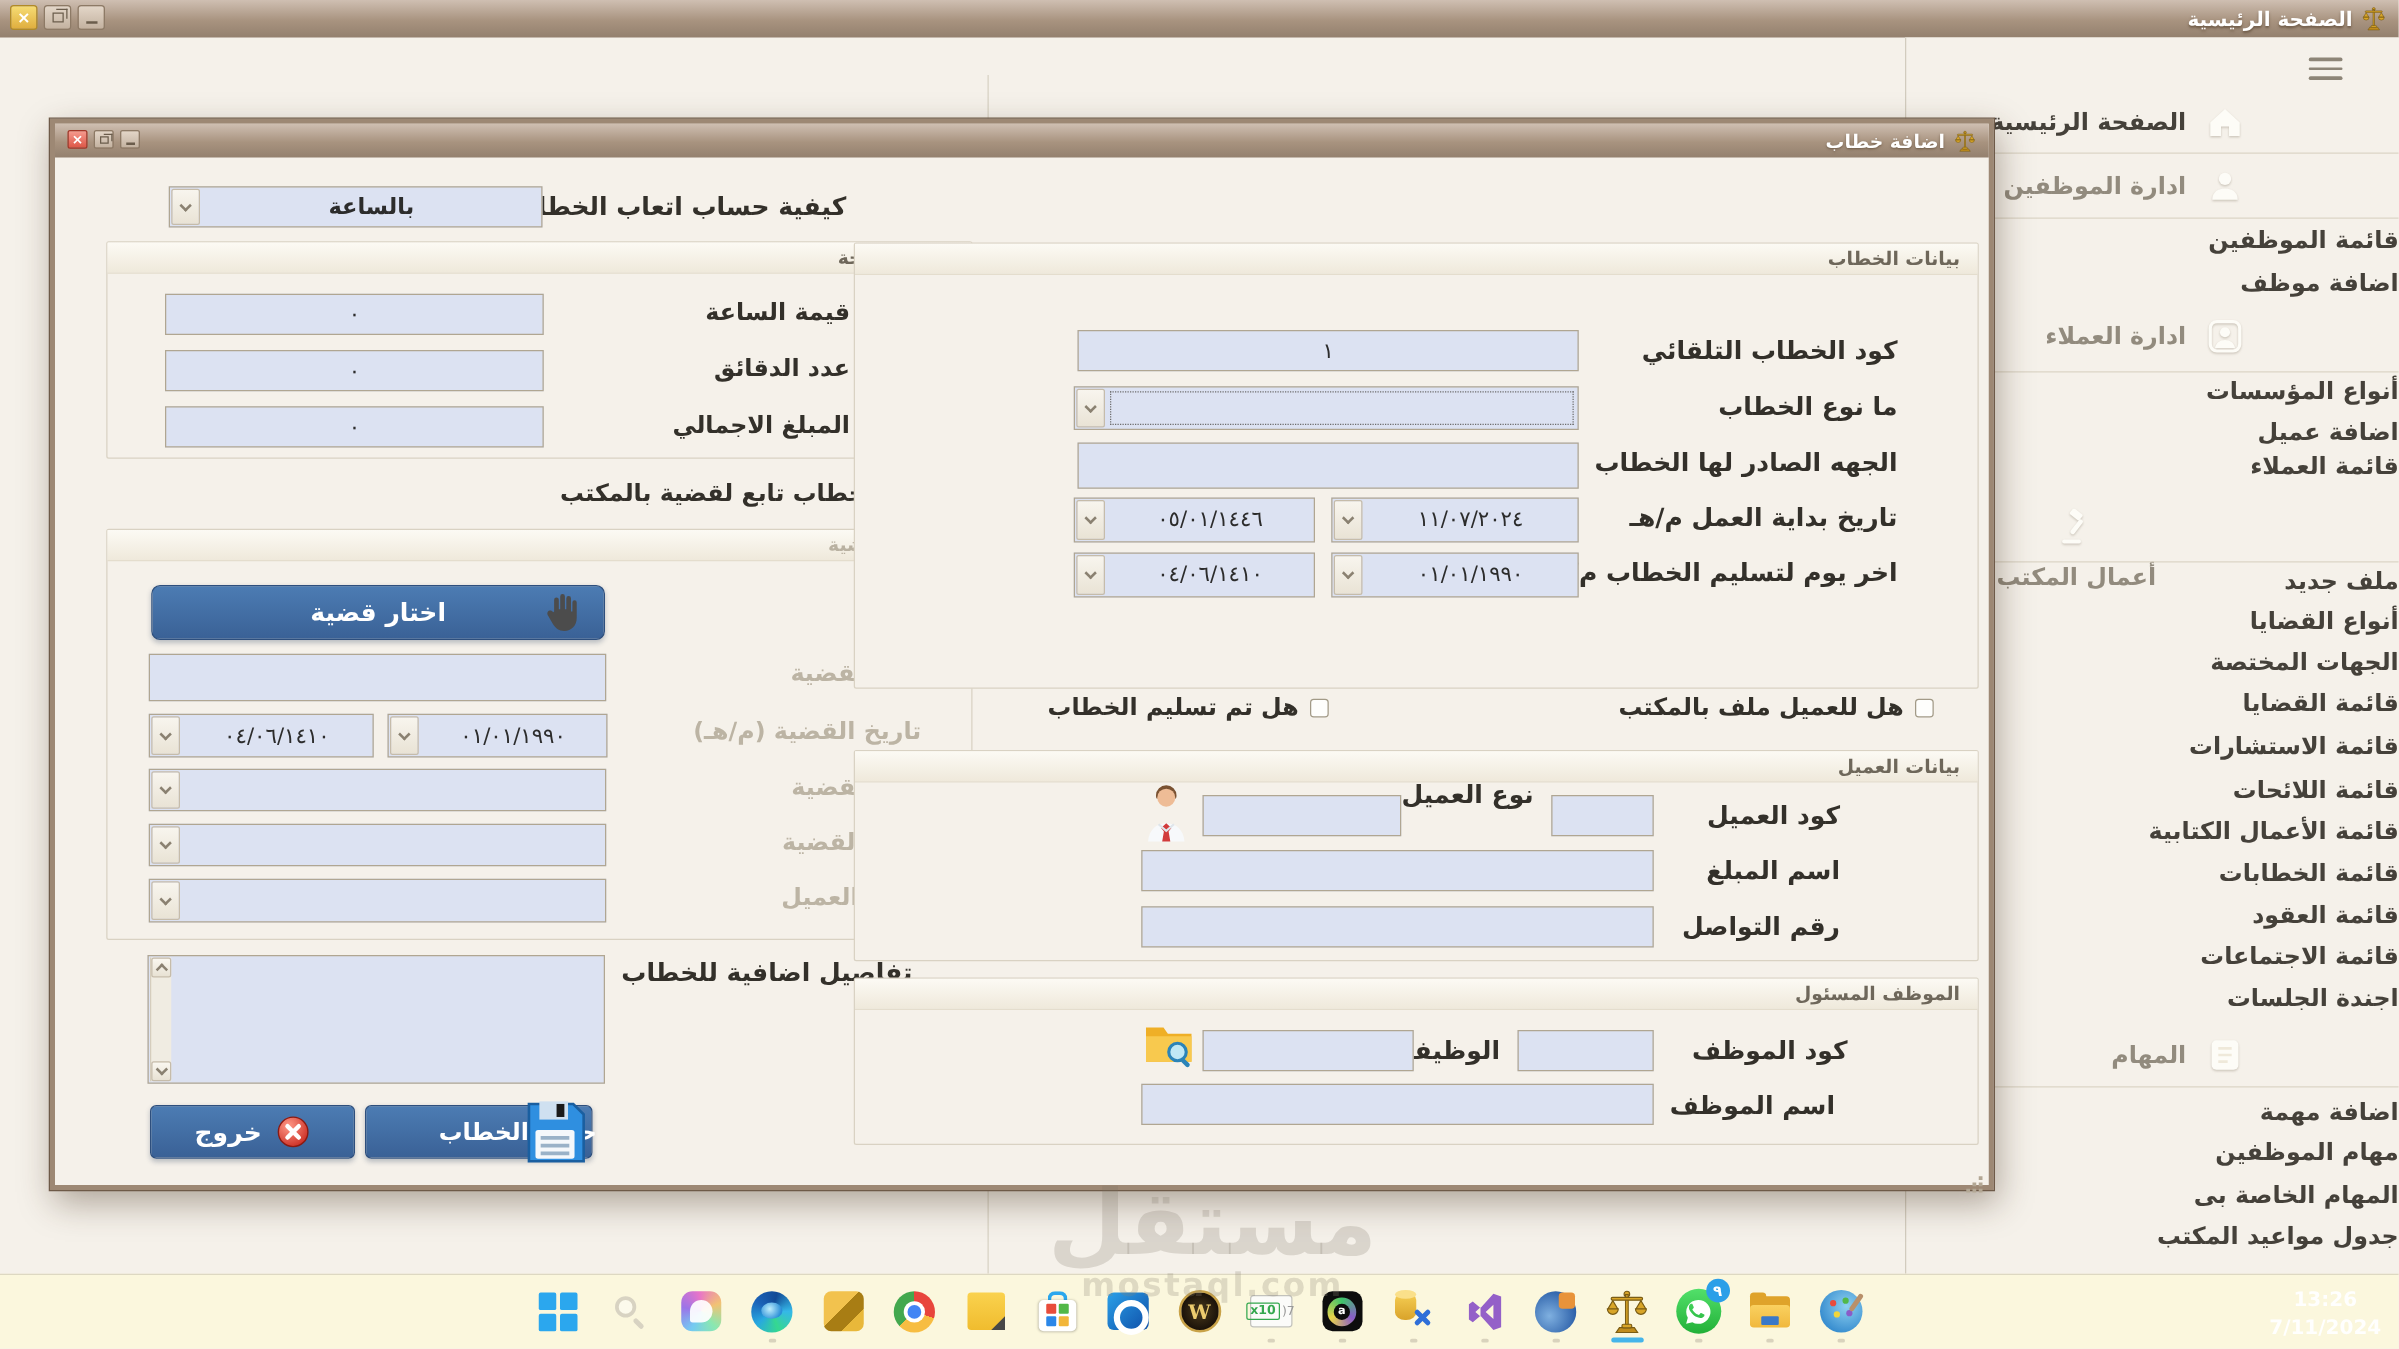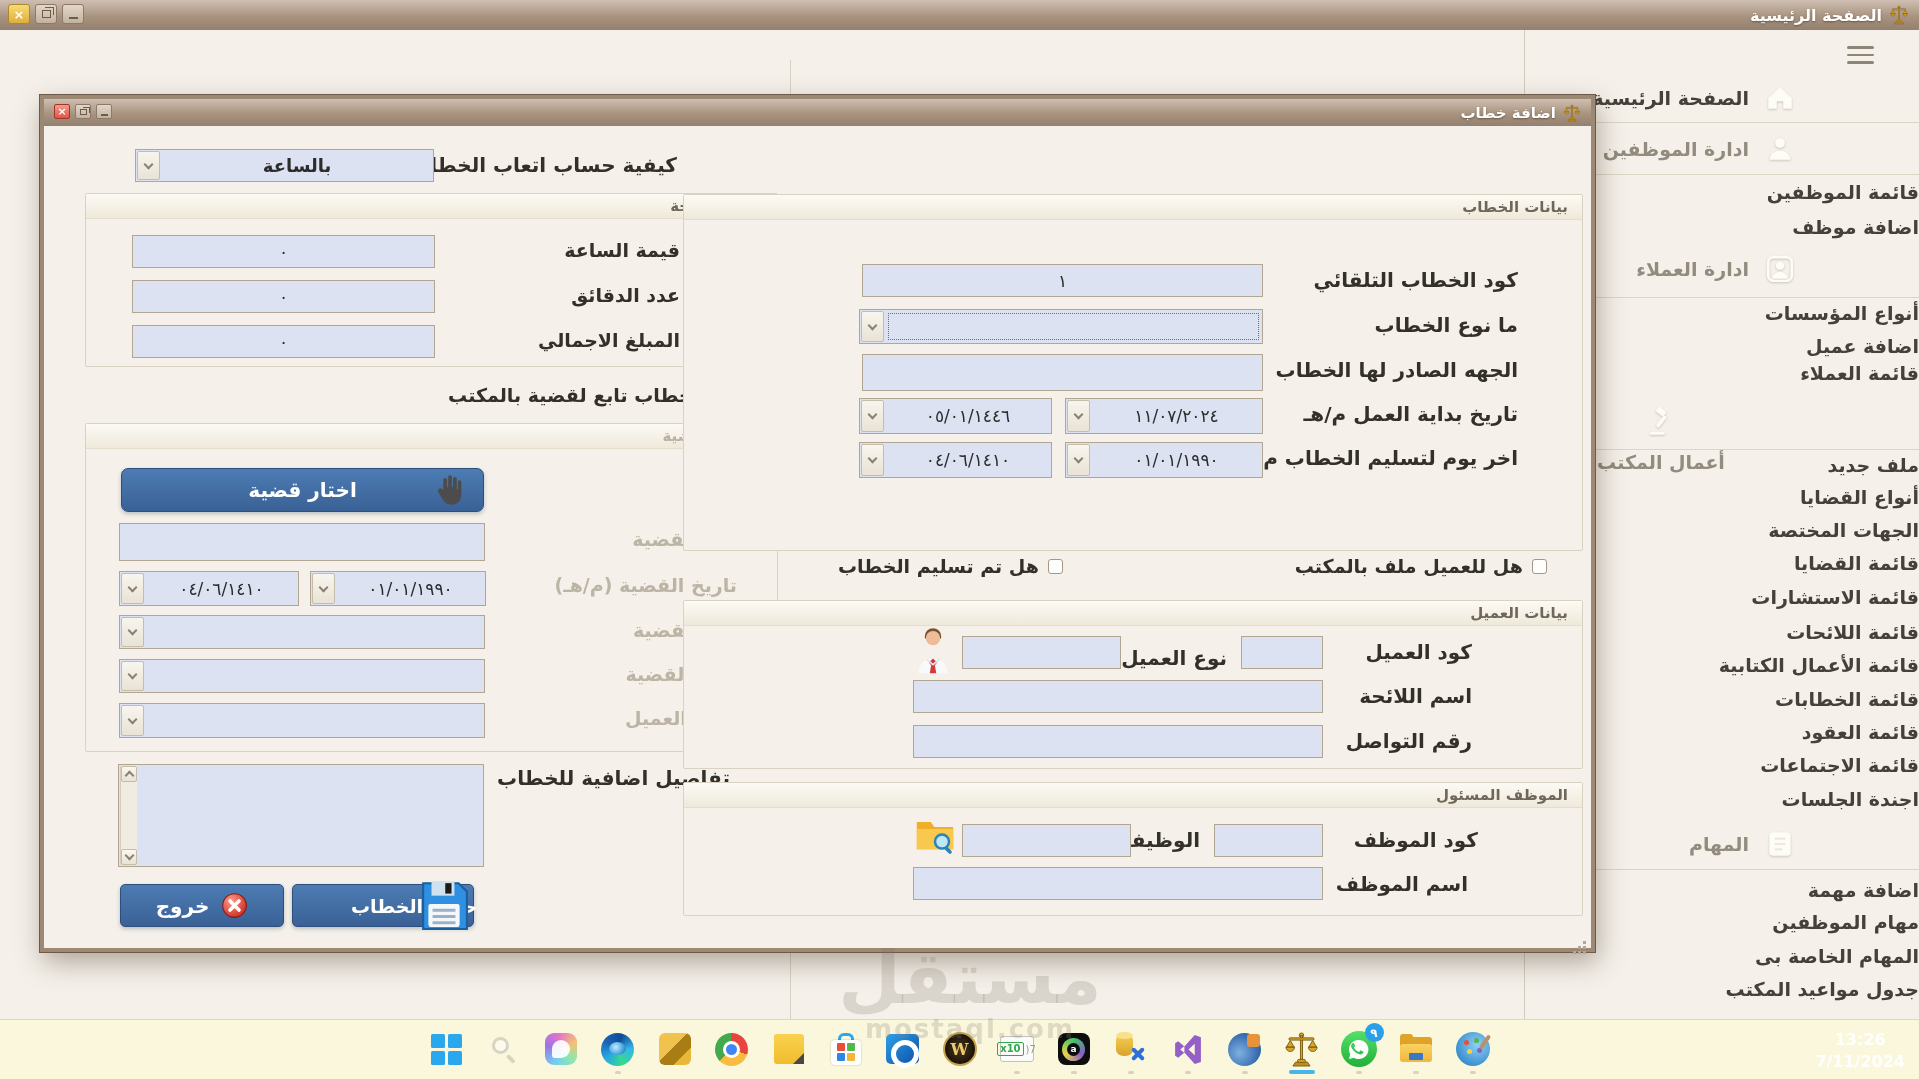--- a/index.html
+++ b/index.html
@@ -469,32 +469,32 @@
   </div>
   <div class="chkrow" style="right:528px;top:456px">
     <span class="cbx"></span>
     <span>هل تم تسليم الخطاب</span>
   </div>
 
   <div class="group" style="left:639px;top:501px;width:900px;height:169px">
     <div class="ghead">بيانات العميل</div>
     <span class="lbl big" style="right:110px;top:39px">كود العميل</span>
     <div class="tb" style="left:557px;top:35px;width:82px;height:33px"></div>
-    <span class="lbl big" style="right:355px;top:45px">نوع العميل</span>
+    <span class="lbl big" style="right:355px;top:22px">نوع العميل</span>
     <div class="tb" style="left:278px;top:35px;width:159px;height:33px"></div>
     <span style="position:absolute;left:228px;top:26px">
       <svg viewBox="0 0 24 28" width="42" height="48">
           <path d="M7.2 5.5a4.8 4.8 0 019.6 0c0 .9-.3 1.4-.3 1.4H7.5s-.3-.5-.3-1.4z" fill="#7a5232"></path>
           <circle cx="12" cy="6.5" r="4.2" fill="#eebc96"></circle>
           <path d="M3.5 27c.4-5.8 4.2-8.6 8.5-8.6s8.1 2.8 8.5 8.6z" fill="#f7f9fb"></path>
           <path d="M12 18.4l-2.4 2.3 1.3 1.6-.8 4.7h3.8l-.8-4.7 1.3-1.6z" fill="#d23b3b"></path>
           <path d="M8.4 18.9l3.6 3.1 3.6-3.1" stroke="#dfe5ea" stroke-width="1" fill="none"></path>
         </svg>
     </span>
-    <span class="lbl big" style="right:110px;top:83px">اسم اللائحة</span>
+    <span class="lbl big" style="right:110px;top:83px">اسم المبلغ</span>
     <div class="tb" style="left:229px;top:79px;width:410px;height:33px"></div>
     <span class="lbl big" style="right:110px;top:128px">رقم التواصل</span>
     <div class="tb" style="left:229px;top:124px;width:410px;height:33px"></div>
   </div>
 
   <div class="group" style="left:639px;top:683px;width:900px;height:134px">
     <div class="ghead">الموظف المسئول</div>
     <span class="lbl big" style="right:104px;top:45px">كود الموظف</span>
     <div class="tb" style="left:530px;top:41px;width:109px;height:33px"></div>
     <span class="lbl big" style="right:382px;top:45px">الوظيفة</span>

